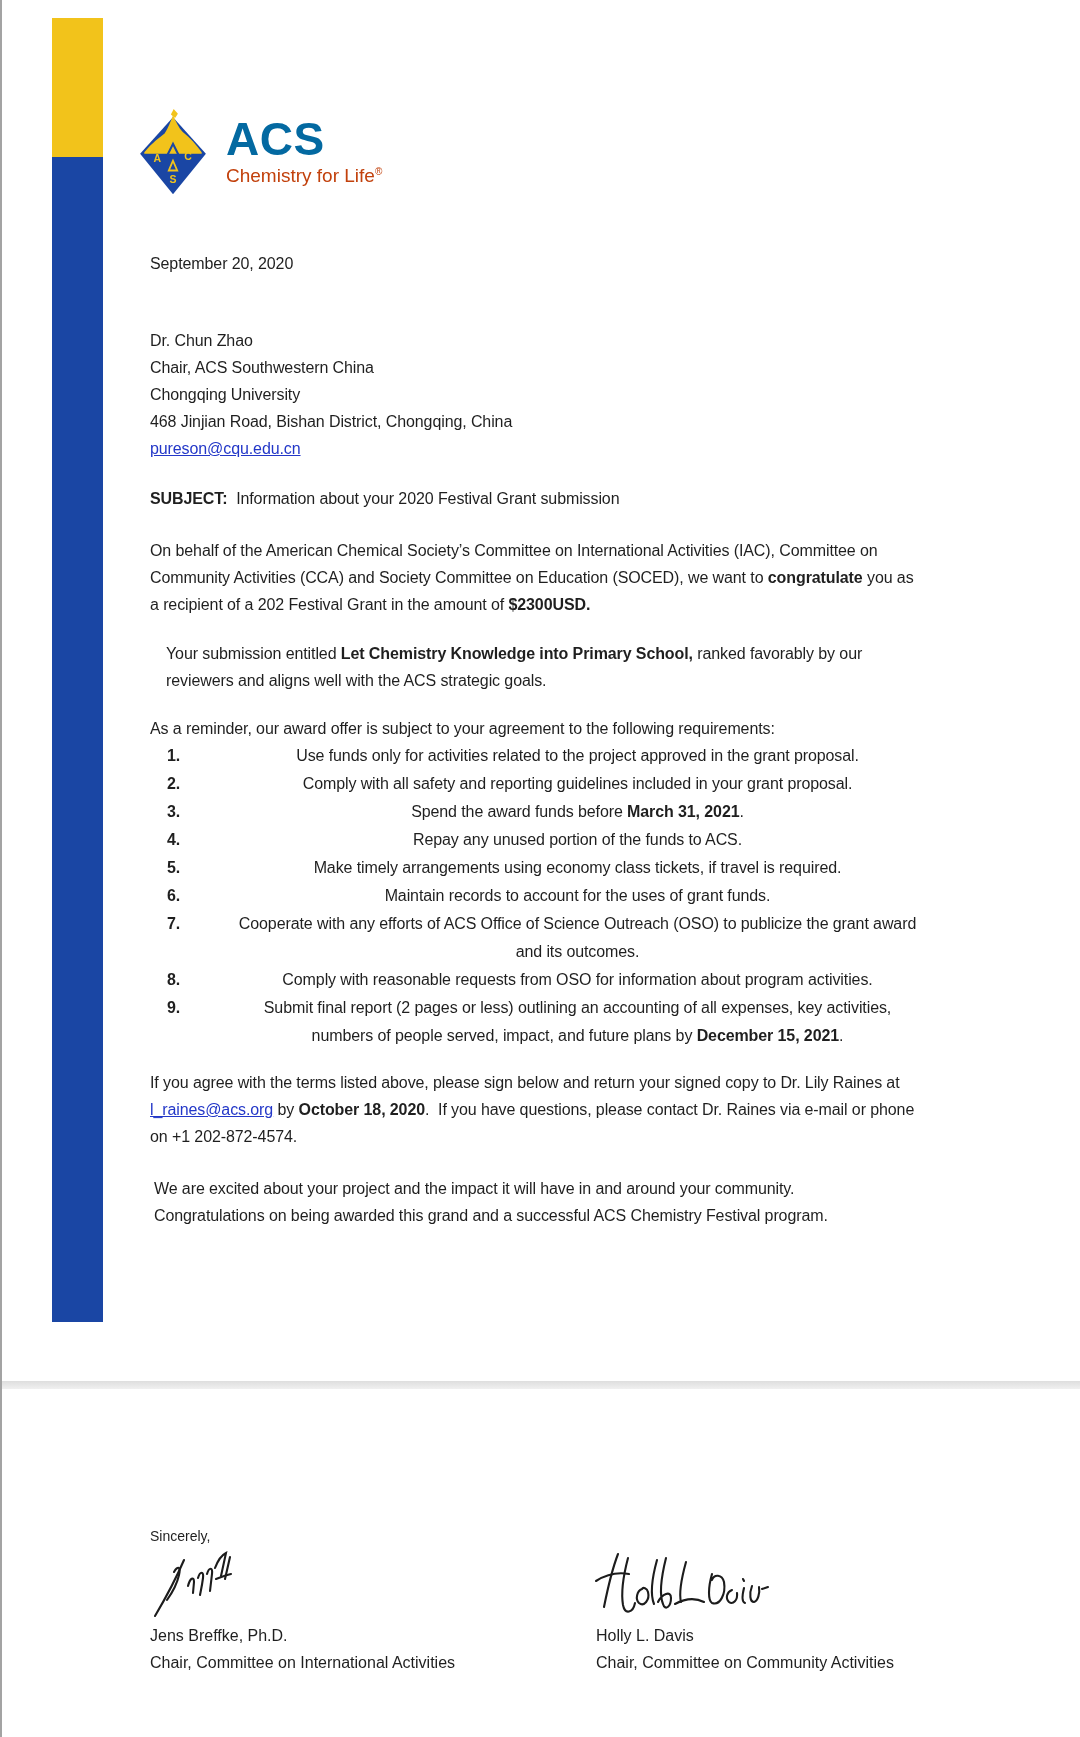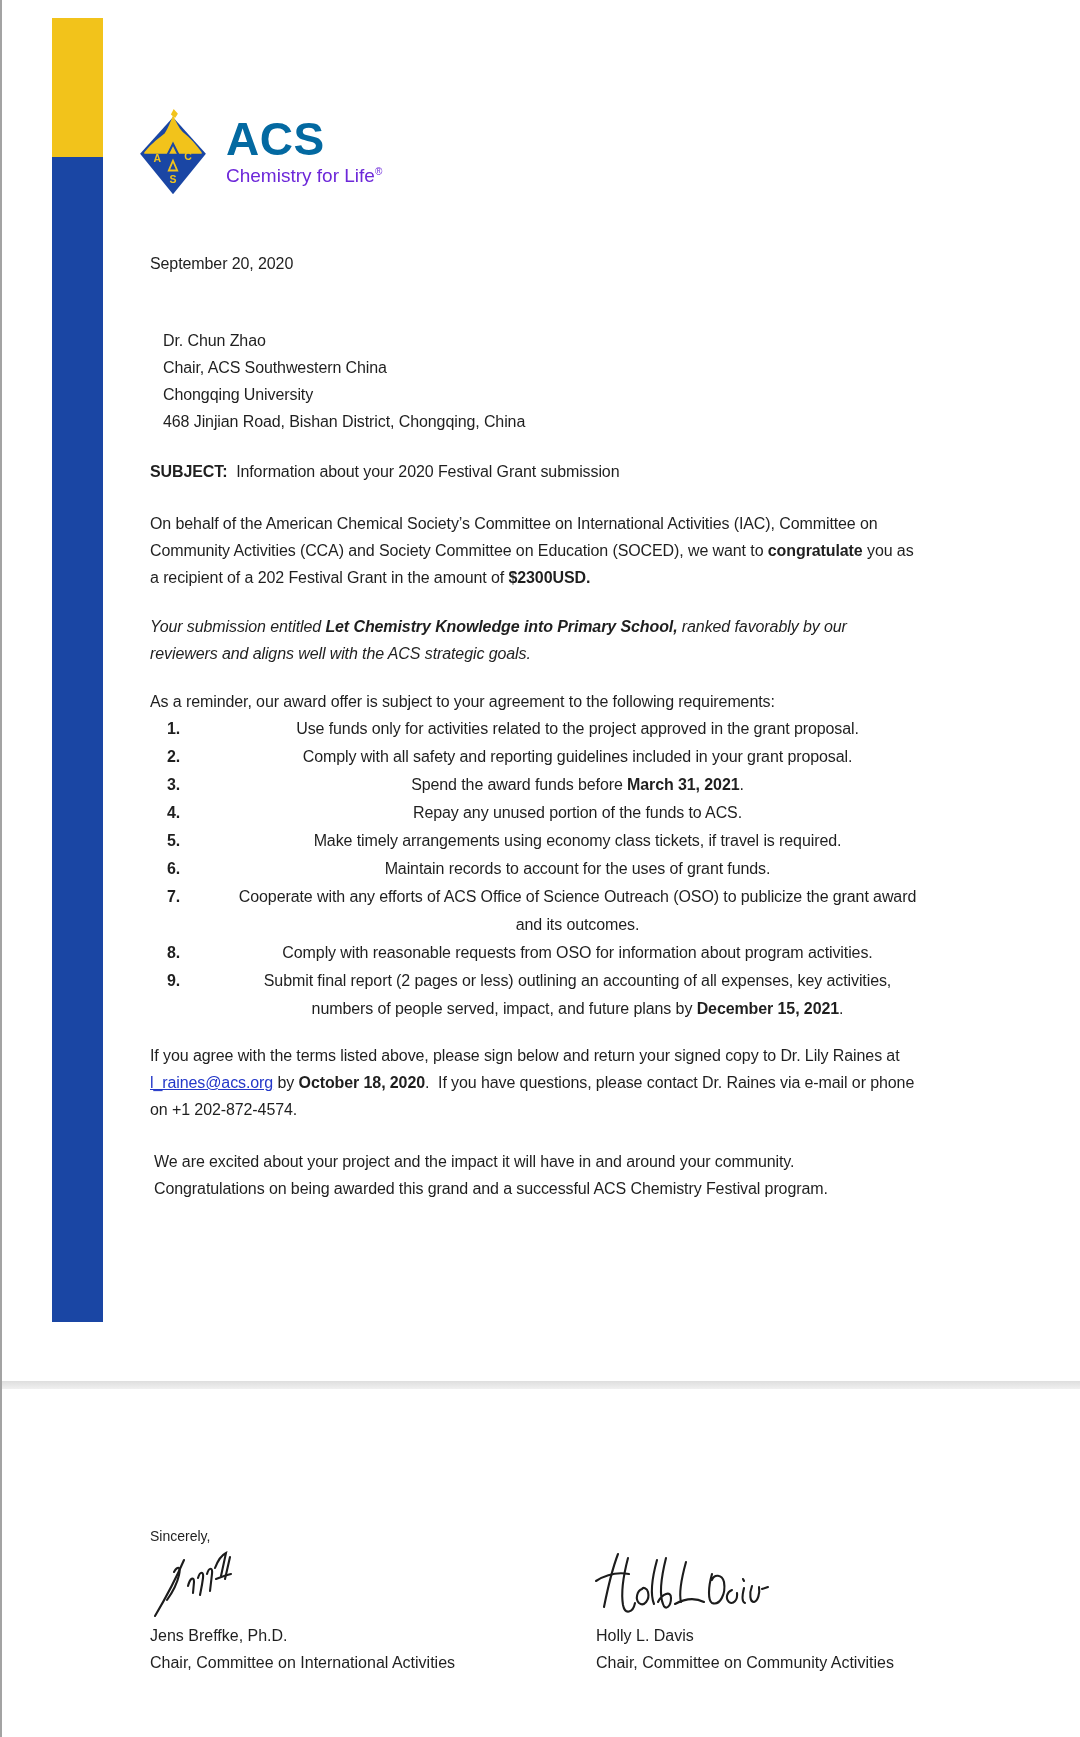--- a/index.html
+++ b/index.html
@@ -8,37 +8,37 @@
     font-family:"Liberation Sans","DejaVu Sans",sans-serif; color:#1f1f1f;
     overflow:hidden; box-sizing:border-box; border-left:2px solid #a3a3a3;
   }
   .bar { position:absolute; left:50px; width:51px; }
   .bar-yellow { top:18px; height:139px; background:#F2C31B; }
   .bar-blue { top:157px; height:1165px; background:#1A46A4; }
 
   .logo { position:absolute; left:136px; top:108px; display:flex; align-items:flex-start; }
   .logo-text { margin-left:18px; padding-top:8px; }
   .logo-acronym { font-size:46px; font-weight:bold; color:#0369a1; line-height:1.0; letter-spacing:0.5px; }
-  .logo-tagline { font-size:19px; color:#6d28d9; margin-top:3px; }
+  .logo-tagline { font-size:19px; color:#c2410c; margin-top:3px; }
   .logo-tagline sup { font-size:10px; }
 
   .content {
     position:absolute; left:148px; top:250px; width:812px;
     font-size:16px; line-height:27px; letter-spacing:-0.1px;
   }
   .rich, .para { white-space:pre-wrap; }
   .b { font-weight:bold; }
   .email-link { color:#2337C8; text-decoration:underline; cursor:pointer; }
 
   .date-line { margin:0 0 50px 0; }
-  .address { margin:0 0 23px 13px; }
+  .address { margin:0 0 23px 0; }
   .subject { margin:0 0 25px 0; }
   .salutation { margin:0 0 23px 0; }
   .p-body { margin:0 0 22px 0; }
-  .p-body2 { margin:0 0 21px 0;font-style:italic; }
+  .p-body2 { margin:0 0 21px 16px; }
   .reminder { margin:0; }
   .req-list { margin:0 0 19px 0; line-height:28px; }
   .req-item { display:flex; }
   .req-num { font-weight:bold; margin-left:17px; width:26px; flex:0 0 26px; }
   .req-text { flex:1;text-align:center; }
   .sign-para { margin:0 0 25px 0; }
   .closing-para { margin:4px; }
 
   .page-break {
     position:absolute; left:0; top:1381px; width:1080px; height:8px;
@@ -80,20 +80,21 @@
 
   <div class="content">
 
     <div class="date-line">September 20, 2020</div>
 
     <div class="address">
       <div>Dr. Chun Zhao</div>
       <div>Chair, ACS Southwestern China</div>
       <div>Chongqing University</div>
       <div>468 Jinjian Road, Bishan District, Chongqing, China</div>
+      <div><a href="#" class="email-link">pureson@cqu.edu.cn</a></div>
     </div>
 
     <div class="subject rich"><span class="b">SUBJECT:</span><span>&nbsp; Information about your 2020 Festival Grant submission</span></div>
 
 
     <div class="p-body rich"><span>On behalf of the American Chemical Society’s Committee on International Activities (IAC), Committee on
 Community Activities (CCA) and Society Committee on Education (SOCED), we want to </span><span class="b">congratulate</span><span> you as
 a recipient of a 202 Festival Grant in the amount of </span><span class="b">$2300USD.</span></div>
 
     <div class="p-body2 rich"><span>Your submission entitled </span><span class="b">Let Chemistry Knowledge into Primary School,</span><span> ranked favorably by our

